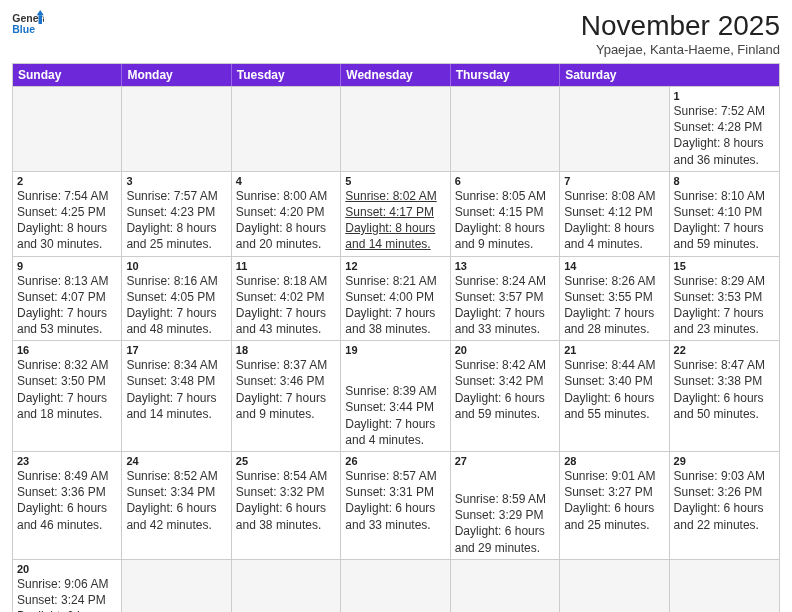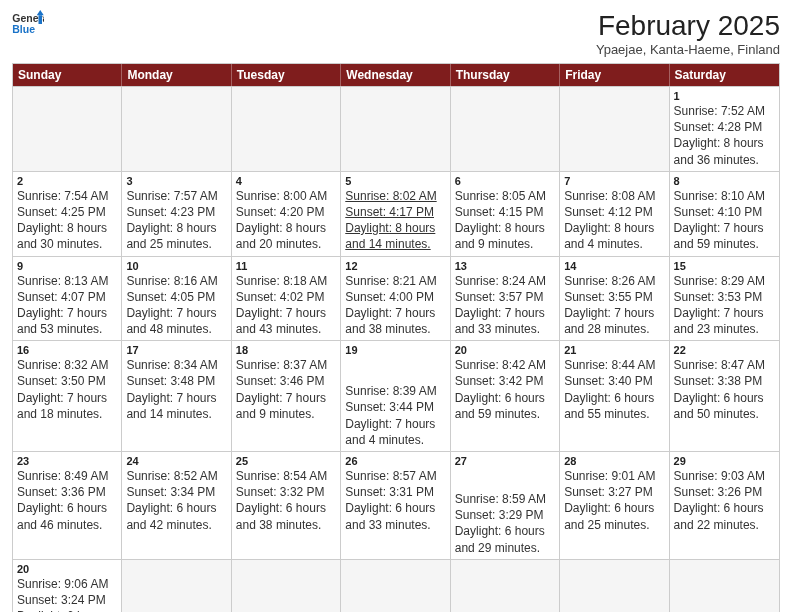--- a/index.html
+++ b/index.html
@@ -46,21 +46,21 @@
     }
     .calendar {
       flex: 1;
       display: flex;
       flex-direction: column;
       border: 1px solid #ccc;
     }
     .cal-header {
       display: grid;
       grid-template-columns: repeat(7, 1fr);
-      background: #7f1d1d;
+      background: #6d28d9;
     }
     .cal-header-cell {
       color: #fff;
       font-size: 12px;
       font-weight: bold;
       padding: 4px 5px;
       text-align: left;
       border-right: 1px solid rgba(255,255,255,0.3);
     }
     .cal-header-cell:last-child { border-right: none; }
@@ -106,33 +106,32 @@
   <div class="header">
     <div class="logo">
       <svg class="logo-icon" viewBox="0 0 36 32" xmlns="http://www.w3.org/2000/svg">
         <text x="0" y="14" font-size="12" font-weight="bold" fill="#333">General</text>
         <text x="0" y="26" font-size="12" font-weight="bold" fill="#1a73c8">Blue</text>
         <polygon points="28,6 36,6 32,0" fill="#1a73c8"></polygon>
         <rect x="30" y="6" width="4" height="10" fill="#1a73c8"></rect>
       </svg>
     </div>
     <div class="title-block">
-      <div class="month-title">February 2025</div>
+      <div class="month-title">November 2025</div>
       <div class="location">Ypaejae, Kanta-Haeme, Finland</div>
     </div>
   </div>
 
   <div class="calendar">
     <div class="cal-header">
       <div class="cal-header-cell">Sunday</div>
       <div class="cal-header-cell">Monday</div>
       <div class="cal-header-cell">Tuesday</div>
       <div class="cal-header-cell">Wednesday</div>
       <div class="cal-header-cell">Thursday</div>
-      <div class="cal-header-cell">Friday</div>
       <div class="cal-header-cell">Saturday</div>
     </div>
     <div class="cal-body" id="cal-body">
     <div class="cal-row">
           <div class="cal-cell empty"></div>
           <div class="cal-cell empty"></div>
           <div class="cal-cell empty"></div>
           <div class="cal-cell empty"></div>
           <div class="cal-cell empty"></div>
           <div class="cal-cell empty"></div>

